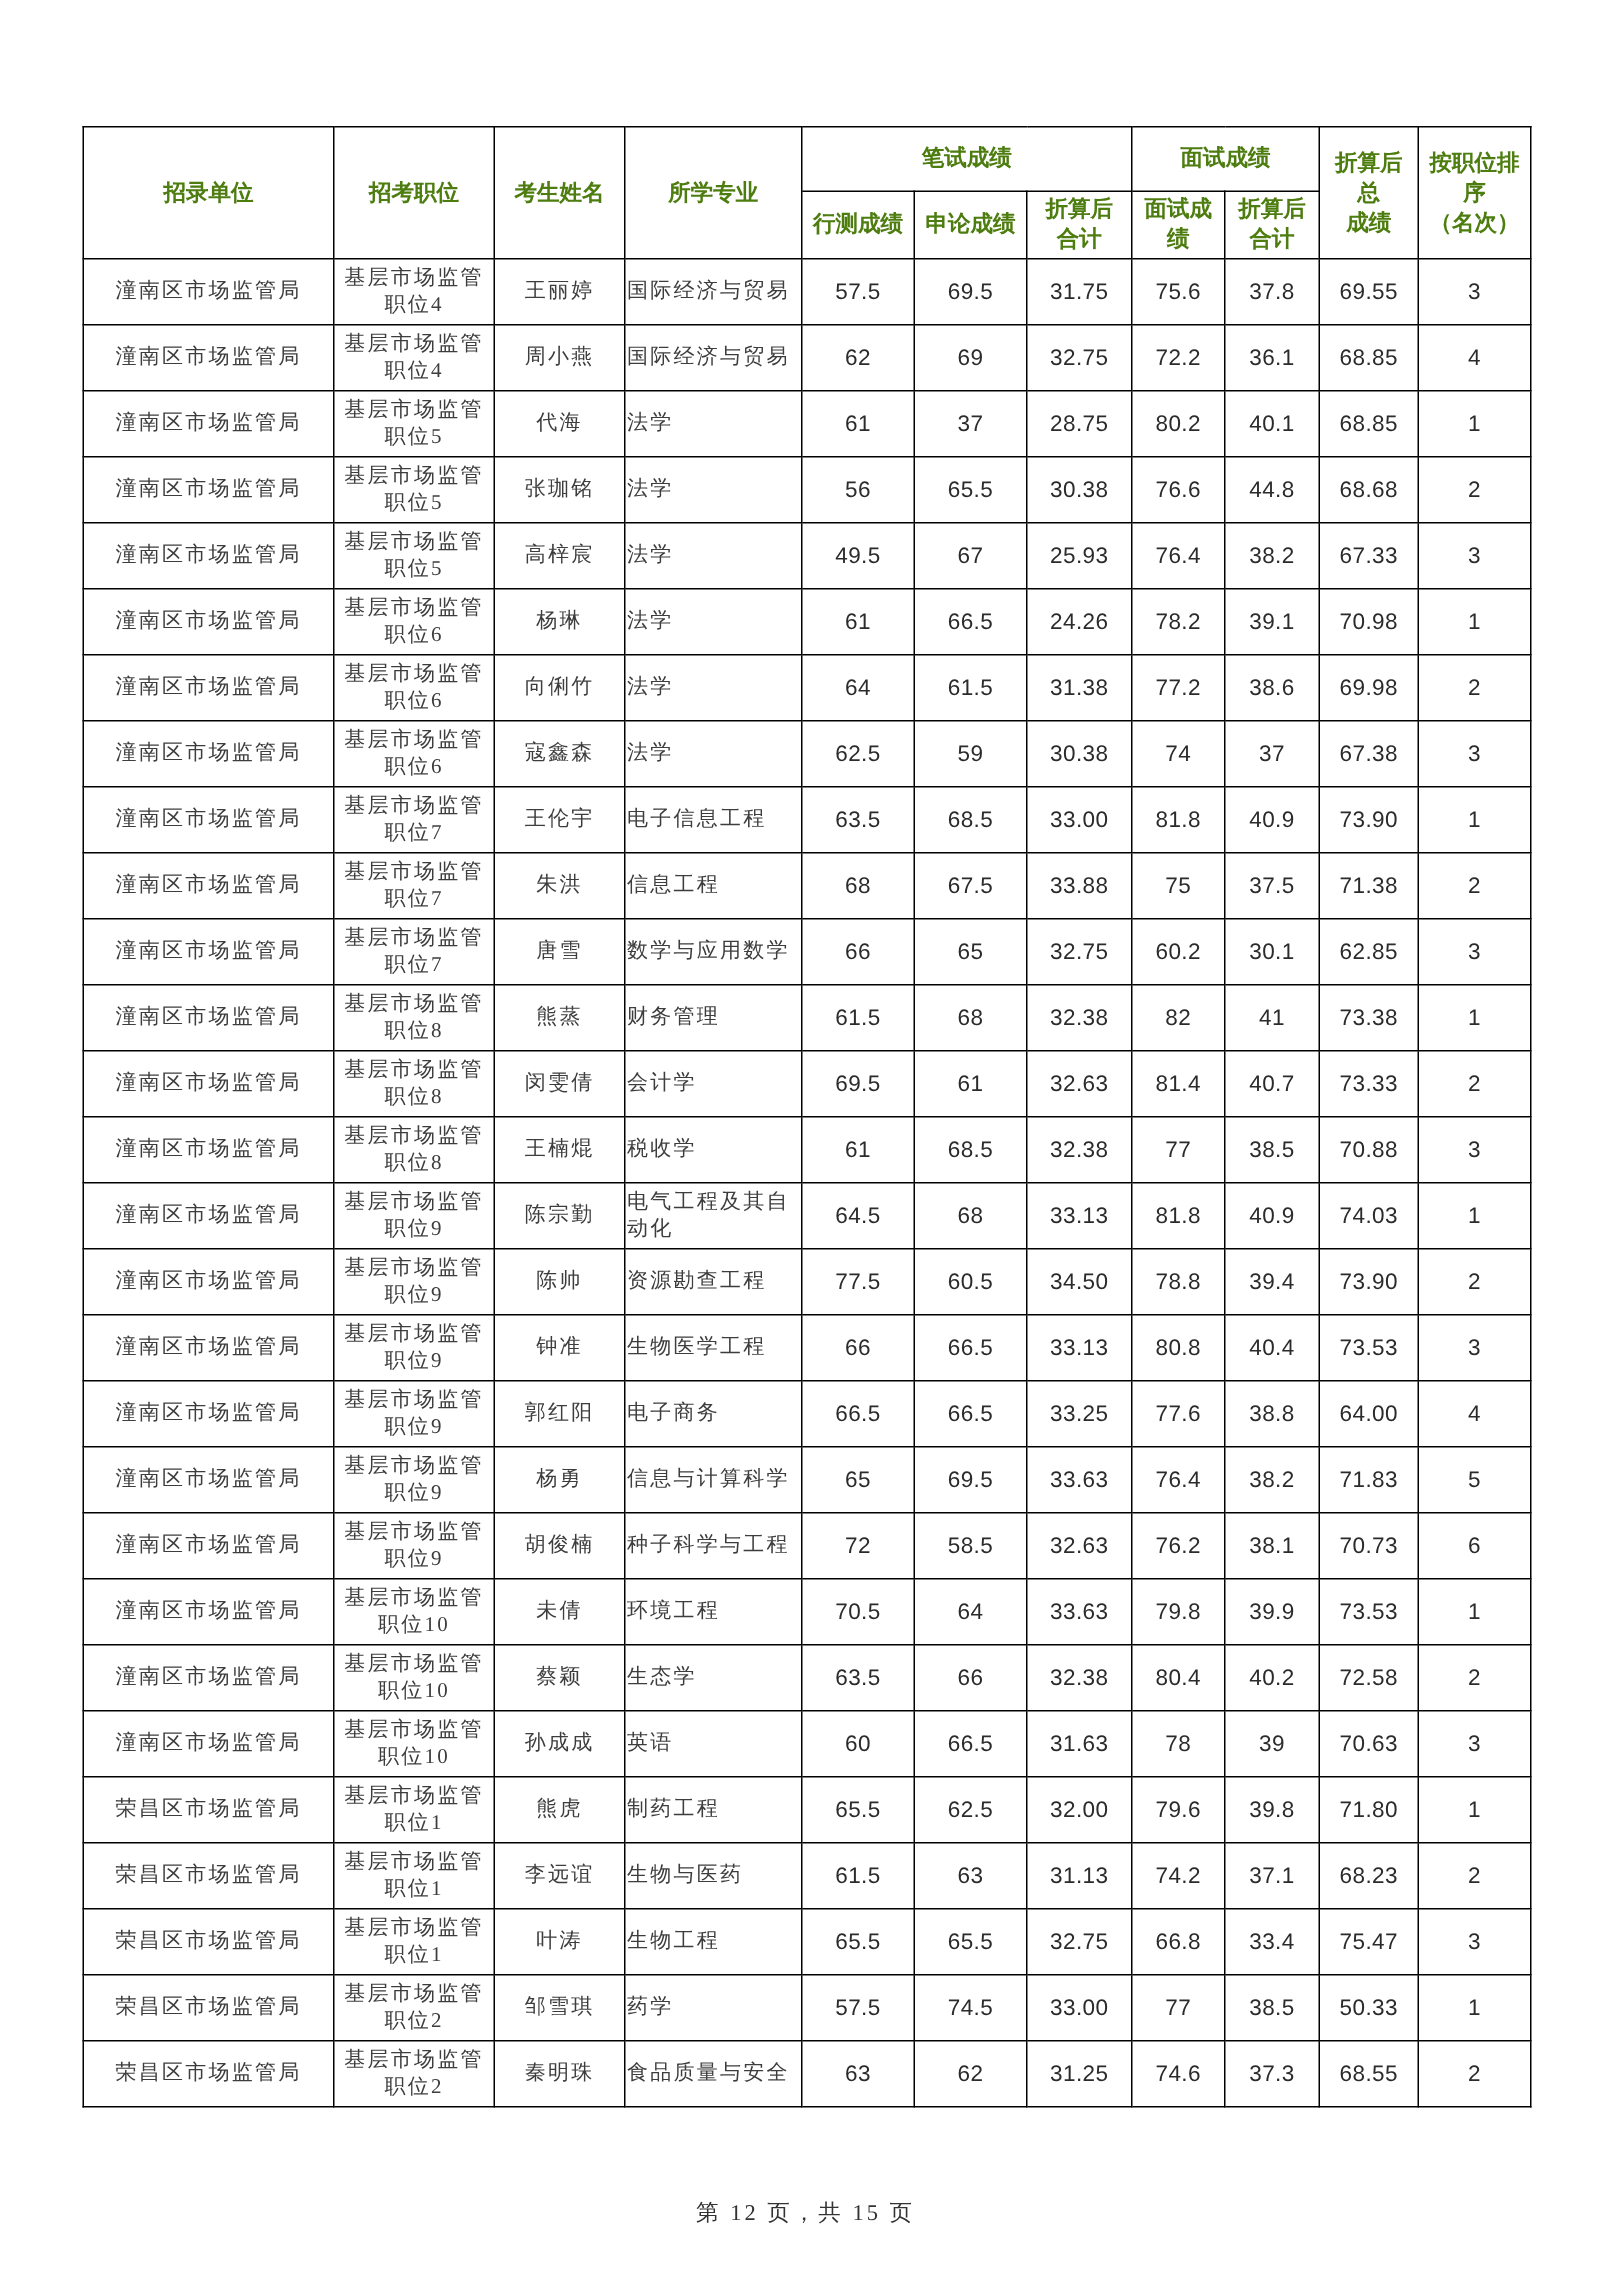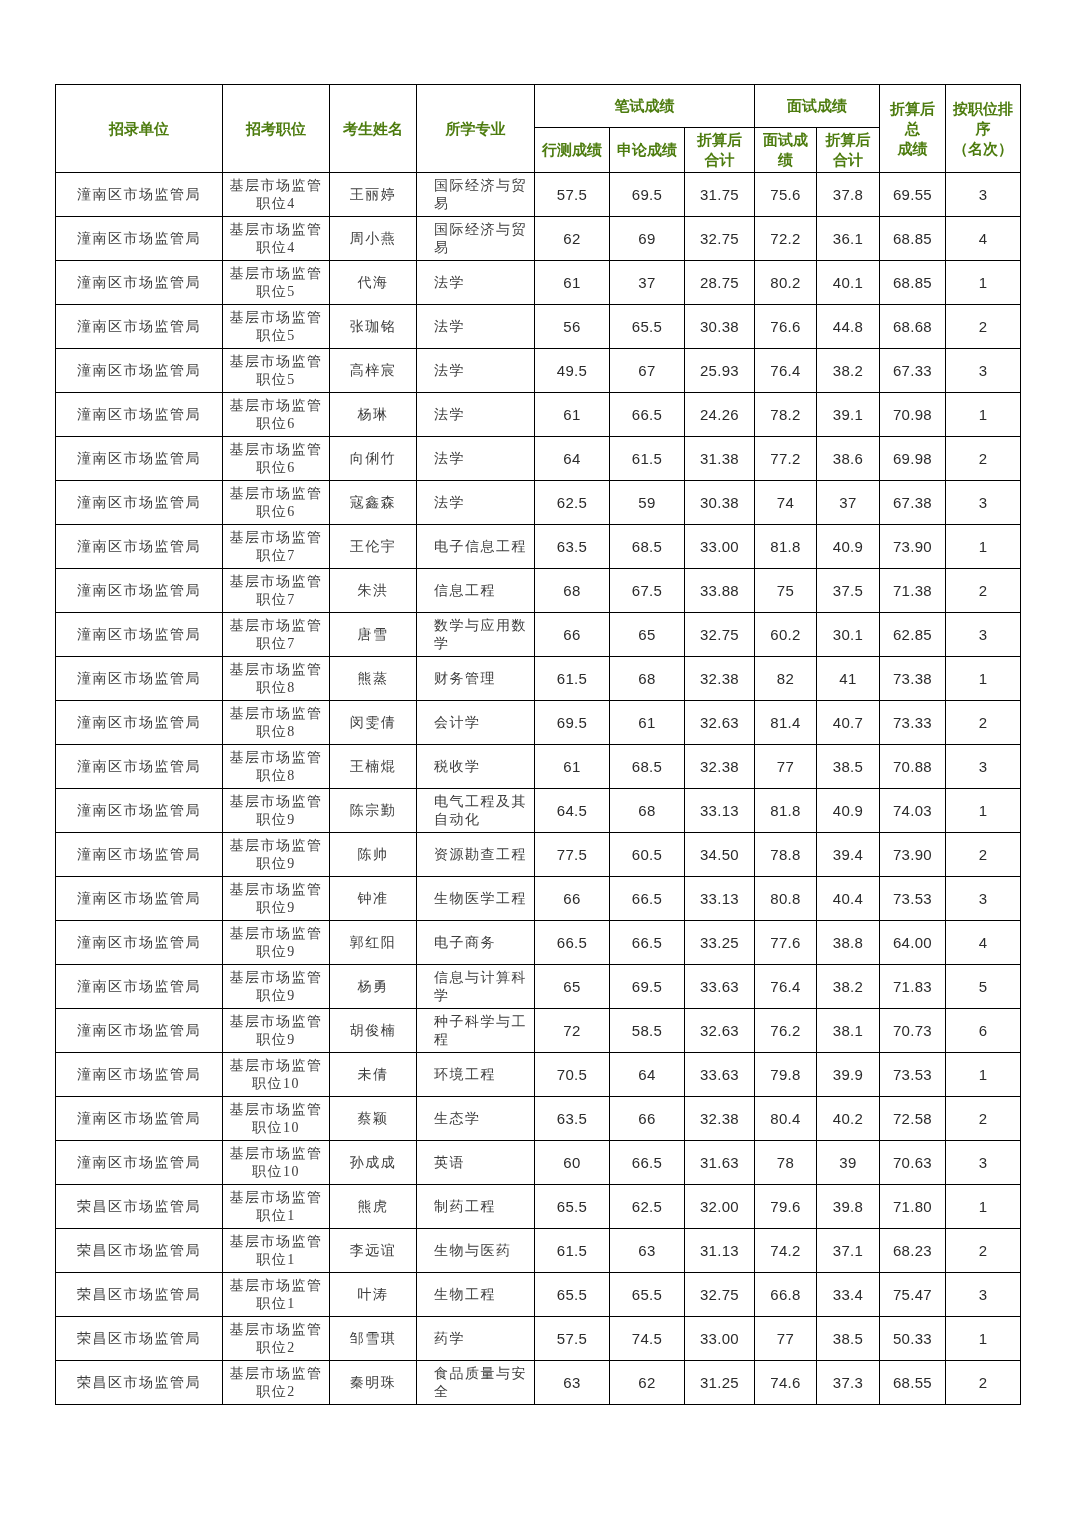--- a/index.html
+++ b/index.html
@@ -42,21 +42,21 @@
     font-size: 14px;
   }
   .score-table td.cn {
     color: #3d3d3d;
     letter-spacing: 1.5px;
     line-height: 18px;
   }
   .score-table td.pos { white-space: pre-line; }
   .score-table td.major {
     text-align: left;
-    padding-left: 17px;
+    padding-left: 1px;
     line-height: 18px;
   }
   .score-table td.num {
     font-family: "Liberation Sans", "DejaVu Sans", sans-serif;
     font-size: 15px;
     color: #2b2b2b;
     letter-spacing: 0.3px;
   }
   .footer {
     position: absolute;
@@ -500,14 +500,15 @@
           <td class="num">62</td>
           <td class="num">31.25</td>
           <td class="num">74.6</td>
           <td class="num">37.3</td>
           <td class="num">68.55</td>
           <td class="num">2</td>
         </tr>
       </tbody>
   </table>
 
+  <div class="footer">第 12 页，共 15 页</div>
 
 </div>
 
 </body></html>

